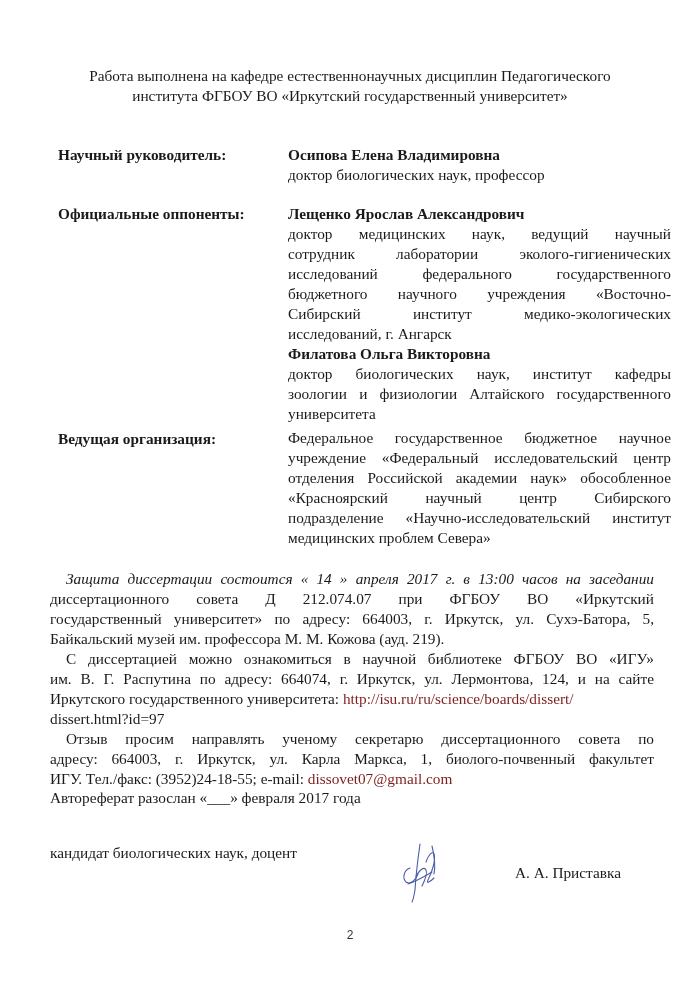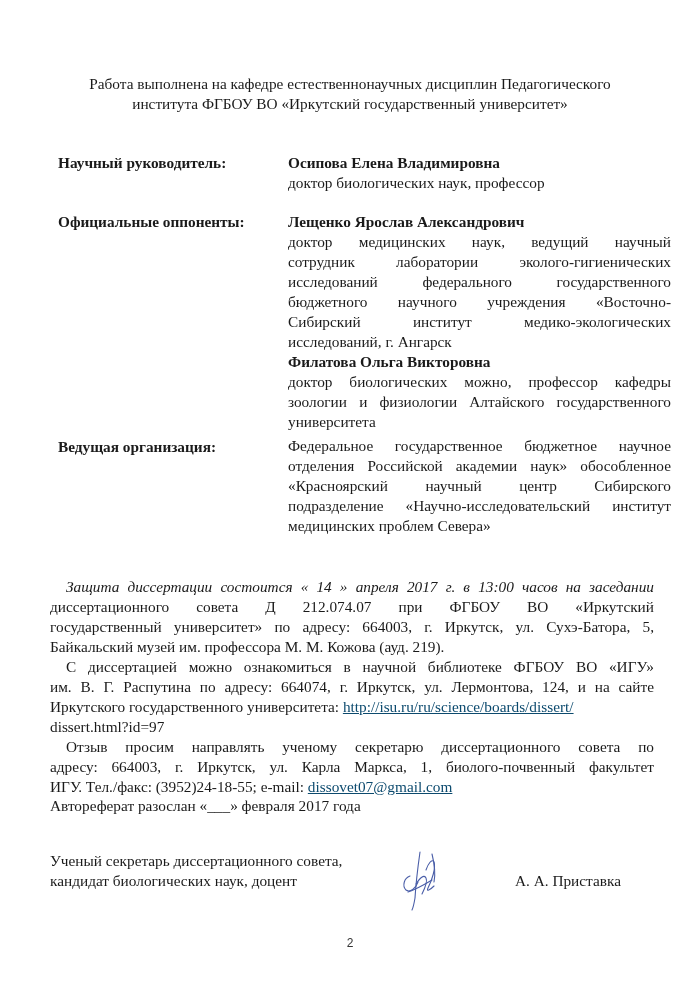--- a/index.html
+++ b/index.html
@@ -11,21 +11,21 @@
       width: 700px;
       height: 989px;
       position: relative;
       overflow: hidden;
       font-family: "Liberation Serif", serif;
       color: #1a1a1a;
       font-size: 15.3px;
     }
     .page {
       position: absolute;
-      left: 0; top: 8px;
+      left: 0; top: 0;
       width: 700px; height: 719px;
     }
     .header {
       position: absolute;
       left: 40px;
       width: 620px;
       top: 66px;
       text-align: center;
       line-height: 20px;
     }
@@ -61,22 +61,21 @@
     .j-line.last {
       text-align-last: left;
     }
     .para {
       position: absolute;
       left: 50px;
       width: 604px;
       line-height: 20px;
     }
     a.link {
-      color: #0c4a6e;
-      text-decoration: underline;
+      color: #7f1d1d;
     }
     .sig-left {
       position: absolute;
       left: 50px;
       top: 843px;
       line-height: 20px;
     }
     .signature {
       position: absolute;
       left: 398px;
@@ -123,30 +122,31 @@
     <div class="label">Официальные оппоненты:</div>
     <div class="value">
       <div class="bold" style="line-height:21px;font-family:Liberation Serif, serif;">Лещенко Ярослав Александрович</div>
       <span class="j-line">доктор медицинских наук, ведущий научный</span>
       <span class="j-line">сотрудник лаборатории эколого-гигиенических</span>
       <span class="j-line">исследований федерального государственного</span>
       <span class="j-line">бюджетного научного учреждения «Восточно-</span>
       <span class="j-line">Сибирский институт медико-экологических</span>
       <span class="j-line last">исследований, г. Ангарск</span>
       <div class="bold" style="line-height:20px;">Филатова Ольга Викторовна</div>
-      <span class="j-line">доктор биологических можно, профессор кафедры</span>
+      <span class="j-line">доктор биологических наук, институт кафедры</span>
       <span class="j-line">зоологии и физиологии Алтайского государственного</span>
       <span class="j-line last">университета</span>
     </div>
   </div>
 
   <div class="row" style="top:428px;">
     <div class="label">Ведущая организация:</div>
     <div class="value">
       <span class="j-line">Федеральное государственное бюджетное научное</span>
+      <span class="j-line">учреждение «Федеральный исследовательский центр</span>
       <span class="j-line">отделения Российской академии наук» обособленное</span>
       <span class="j-line">«Красноярский научный центр Сибирского</span>
       <span class="j-line">подразделение «Научно-исследовательский институт</span>
       <span class="j-line last">медицинских проблем Севера»</span>
     </div>
   </div>
 
   <div class="para" style="top:569px;">
     <span class="j-line" style="padding-left:16px;font-style:italic;">Защита диссертации состоится « 14 » апреля 2017 г. в 13:00 часов на заседании</span>
     <span class="j-line">диссертационного совета Д 212.074.07 при ФГБОУ ВО «Иркутский</span>
@@ -163,21 +163,20 @@
 
   <div class="para" style="top:729px;">
     <span class="j-line" style="padding-left:16px;">Отзыв просим направлять ученому секретарю диссертационного совета по</span>
     <span class="j-line">адресу: 664003, г. Иркутск, ул. Карла Маркса, 1, биолого-почвенный факультет</span>
     <span class="j-line last"><span>ИГУ. Тел./факс: (3952)24-18-55; e-mail: </span><a class="link">dissovet07@gmail.com</a></span>
   </div>
 
   <div class="para" style="top:788px;">Автореферат разослан «___» февраля 2017 года</div>
 
   <div class="sig-left">
-    <div>Ученый секретарь диссертационного совета,</div>
     <div>кандидат биологических наук, доцент</div>
   </div>
 
   <svg class="signature" viewBox="0 0 48 64">
     <g fill="none" stroke="#4a5ea8" stroke-width="1.1" stroke-linecap="round" stroke-linejoin="round">
       <path d="M22 4 C20 18, 18 34, 17 50 C16 56, 15 60, 14 62"></path>
       <path d="M12 28 C6 30, 4 38, 8 42 C12 45, 18 40, 20 34"></path>
       <path d="M18 36 C22 30, 26 26, 28 30 C30 34, 26 42, 24 46"></path>
       <path d="M28 22 C30 16, 34 10, 36 14 C38 20, 34 32, 30 40 C28 44, 32 42, 36 38"></path>
       <path d="M34 6 C36 14, 38 24, 36 34"></path>

